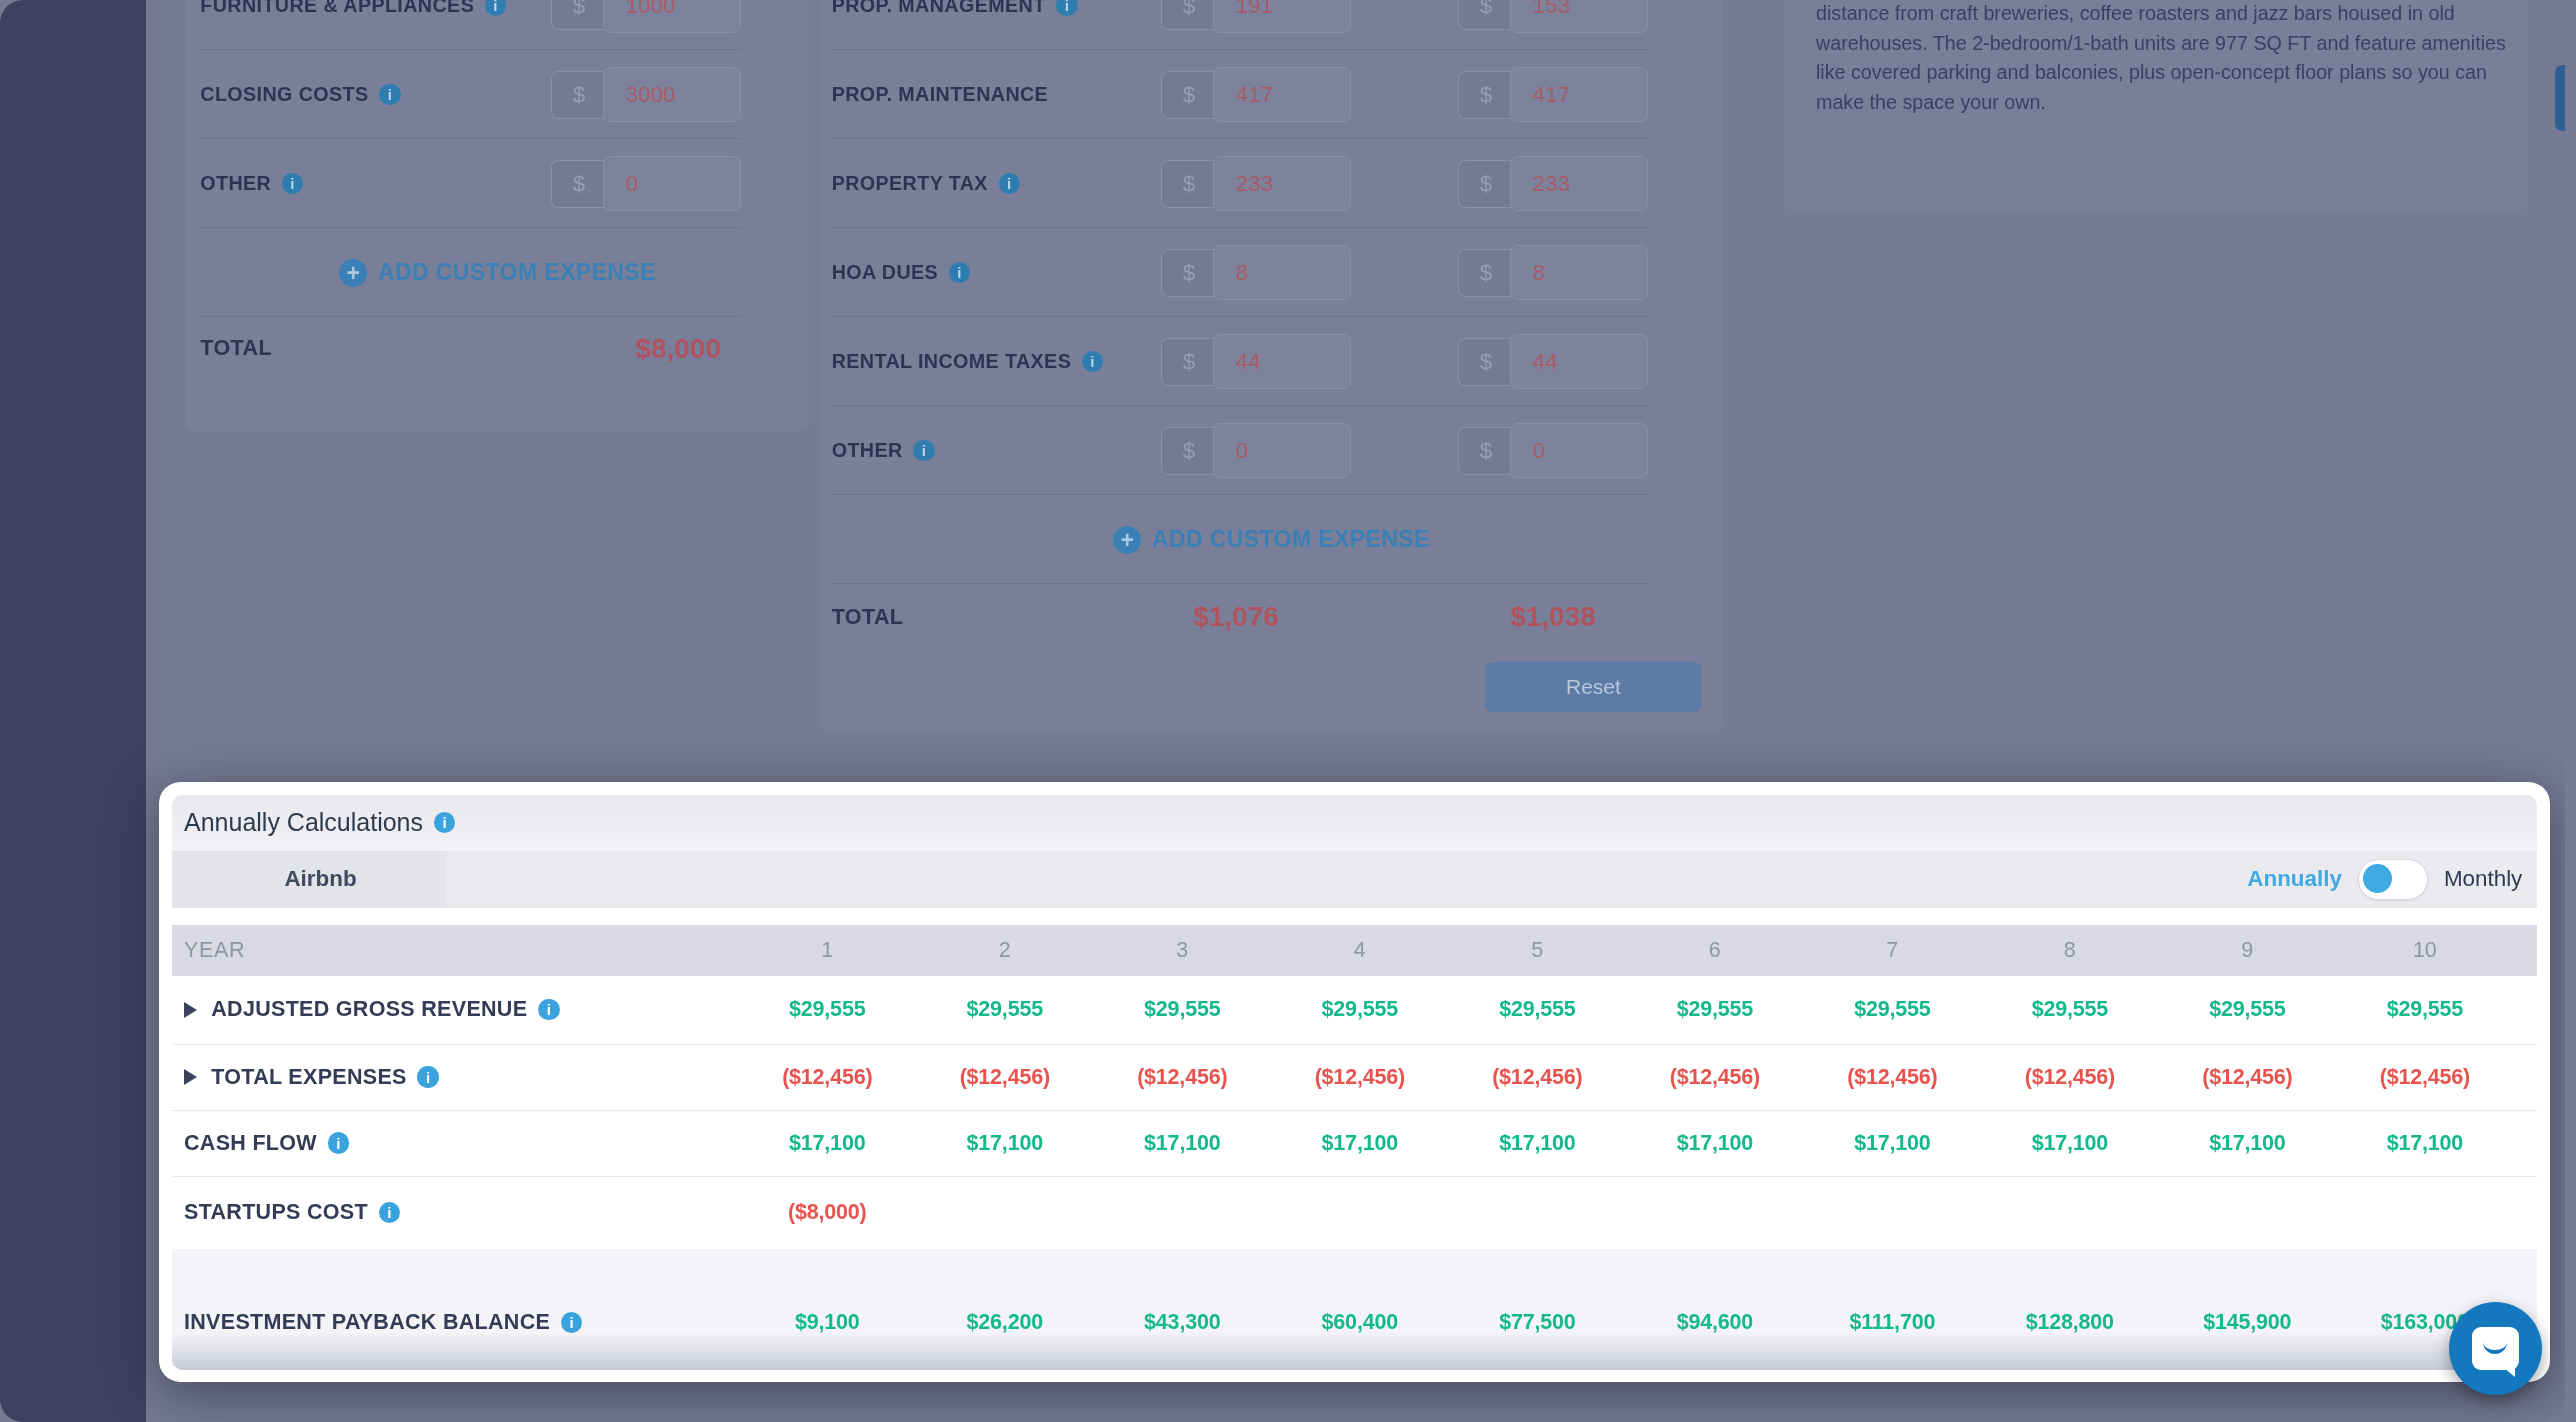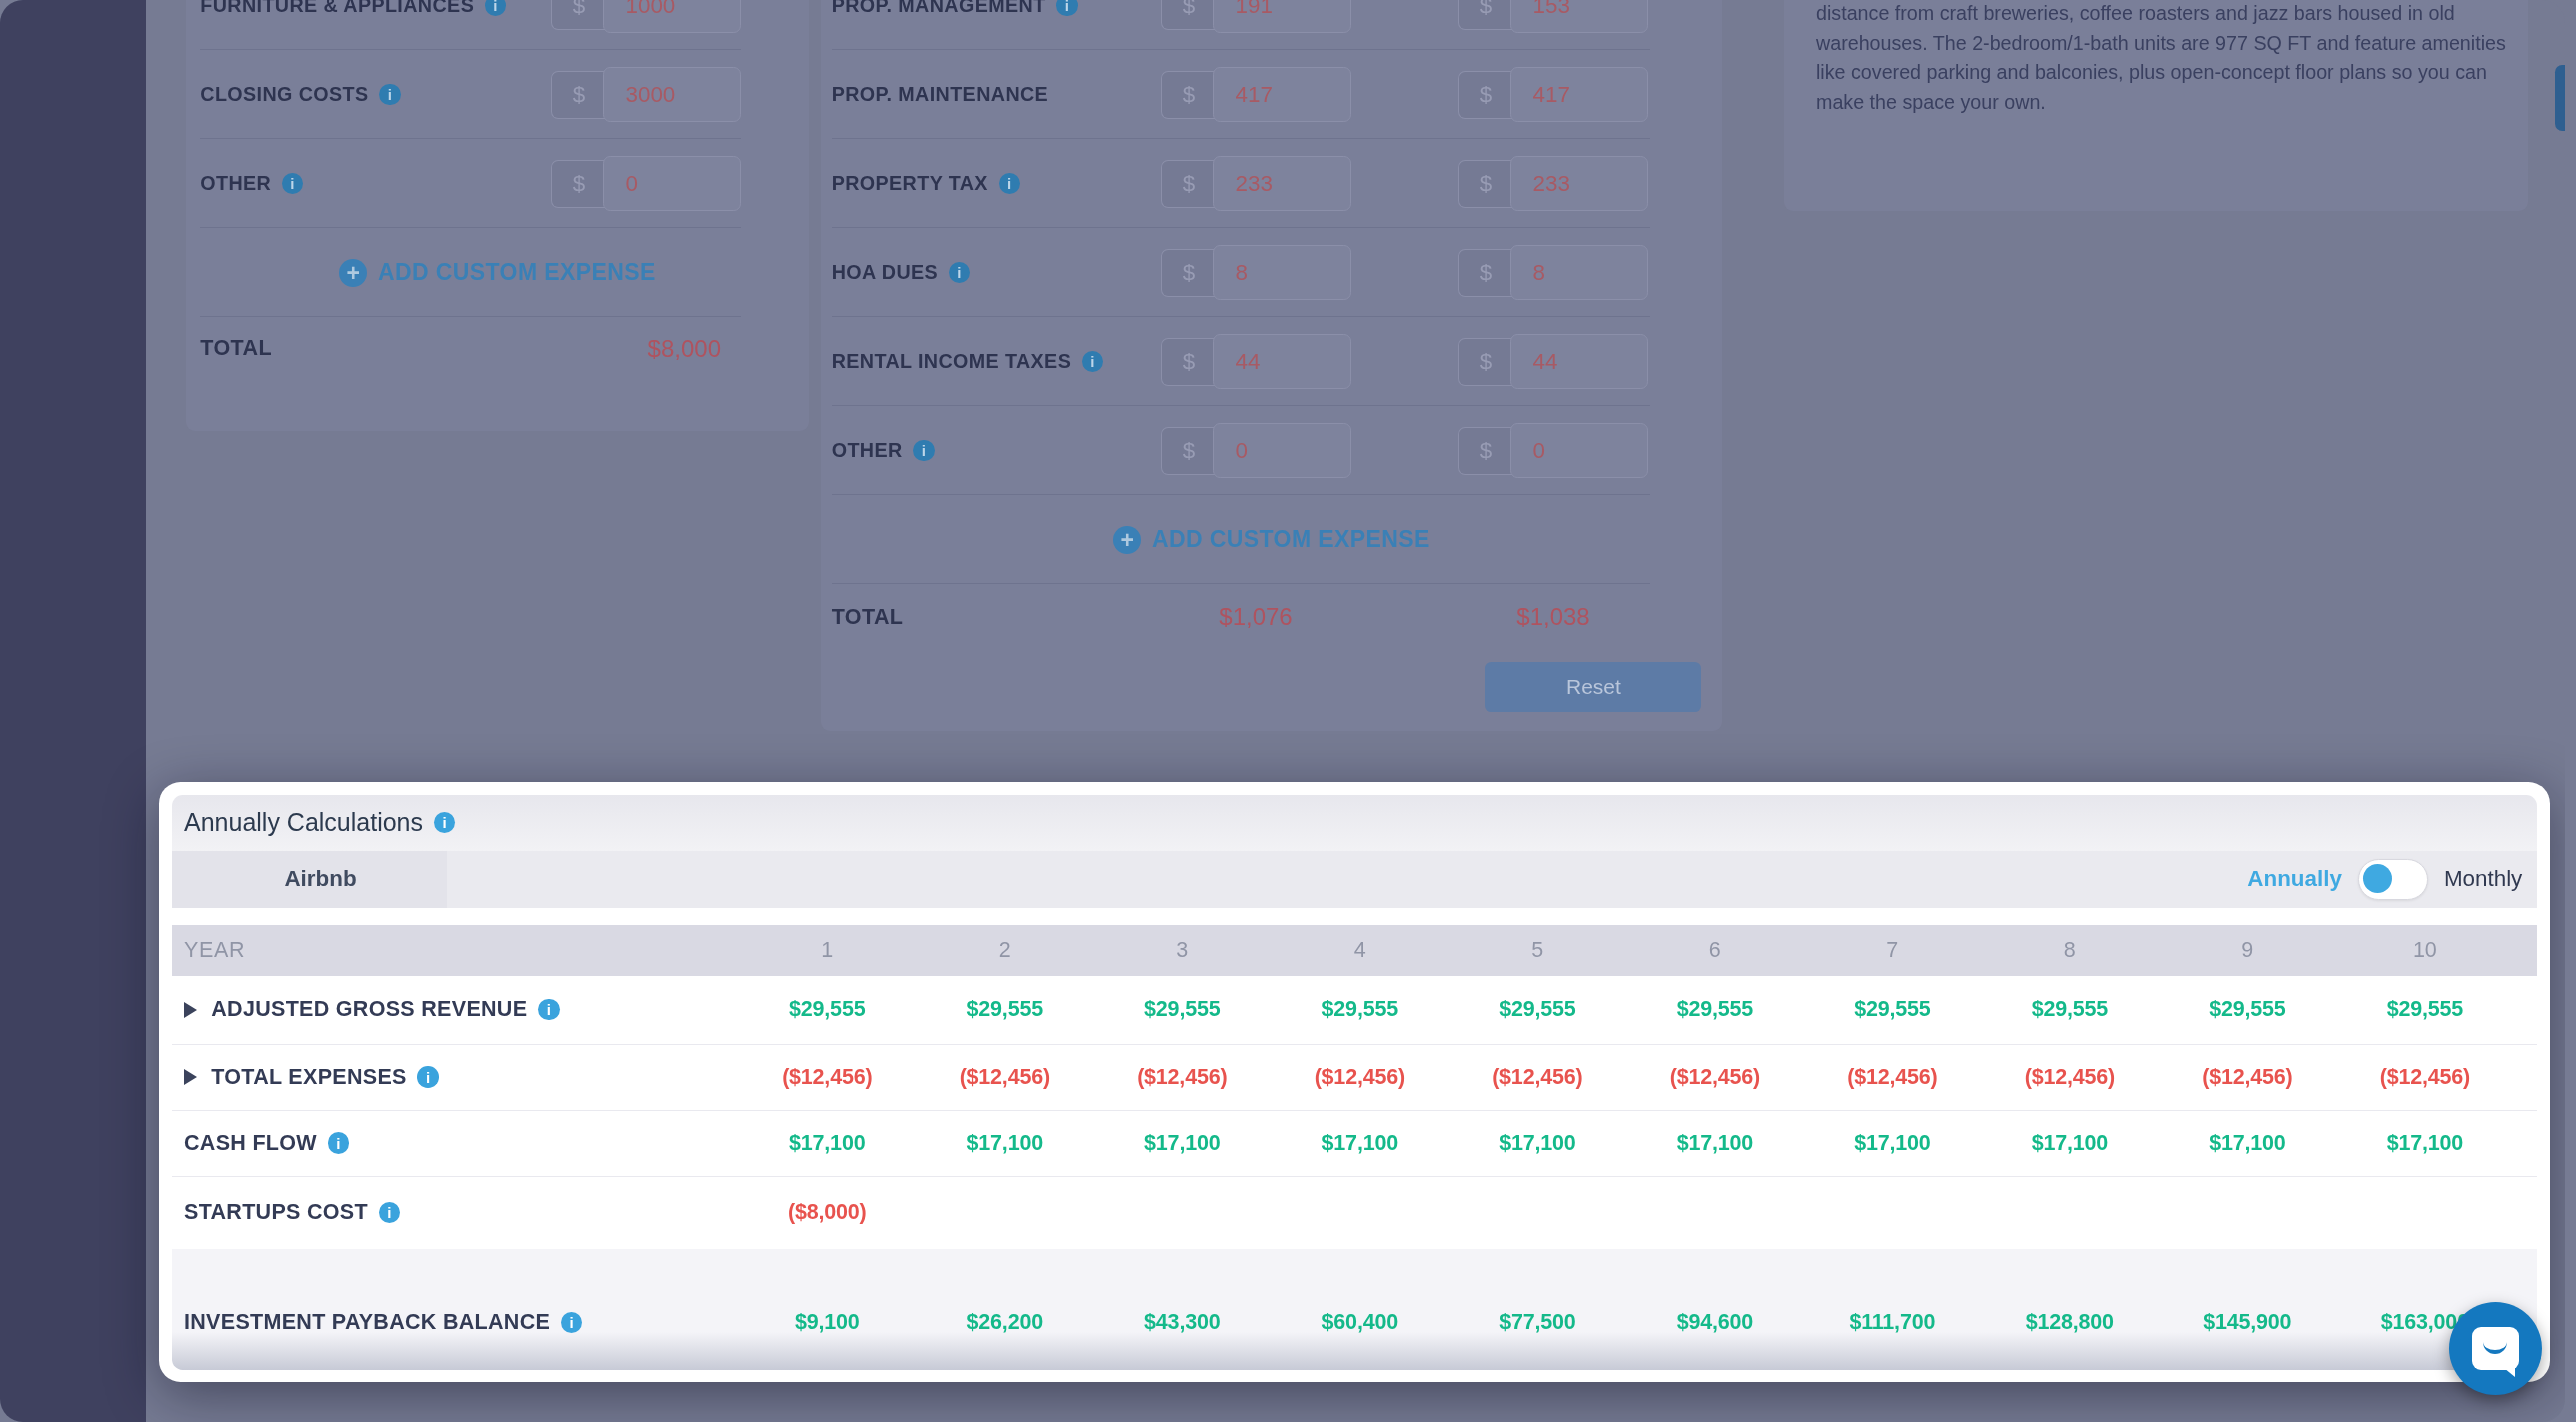--- a/index.html
+++ b/index.html
@@ -66,25 +66,25 @@
     display:flex;align-items:center;justify-content:center;color:var(--dollar-dim);font-size:22.4px;}
   .value-box{position:absolute;left:52px;top:0;width:138px;height:55px;background:var(--valuebox-dim);
     border:0.9px solid var(--input-border-dim);border-radius:7.2px;display:flex;align-items:center;
     padding-left:21.5px;color:var(--red-dim);font-size:22.4px;}
 
   .add-custom{position:relative;height:89px;display:flex;align-items:center;justify-content:center;
     color:var(--blue-link-dim);font-size:23px;font-weight:bold;letter-spacing:0.4px;cursor:pointer;}
   .plus-icon{display:inline-flex;width:28px;height:28px;border-radius:50%;background:var(--blue-link-dim);
     color:#aec9df;align-items:center;justify-content:center;font-size:23px;font-weight:bold;margin-right:10.7px;line-height:0;}
 
-  .total-row{display:flex;align-items:center;}
+  .total-row{display:flex;align-items:center;gap:20px;}
   .startup-card .total-row{height:63px;padding:0 88px 0 14.3px;justify-content:space-between;}
   .monthly-card .total-row{height:66px;padding:0 74px 0 10.7px;}
   .total-label{font-size:21.5px;font-weight:bold;letter-spacing:0.4px;color:var(--label-dim);}
-  .total-value{font-size:24px;font-weight:normal;color:var(--red-total-dim);}
+  .total-value{font-size:28px;font-weight:bold;color:var(--red-total-dim);}
   .monthly-card .total-row .total-label{flex:1;}
   .total-slot{width:190px;text-align:center;flex:none;}
   .total-slot.first{margin-right:107px;}
 
   .reset-btn{position:absolute;right:20.6px;top:701px;width:216px;height:50px;background:var(--reset-bg);
     border:none;border-radius:6.3px;color:var(--reset-fg);font-size:21px;font-family:inherit;cursor:pointer;}
 
   .edge-tab{position:absolute;left:2555px;top:65px;width:27px;height:66px;background:var(--edge-tab);border-radius:7.2px 0 0 7.2px;}
 
   

